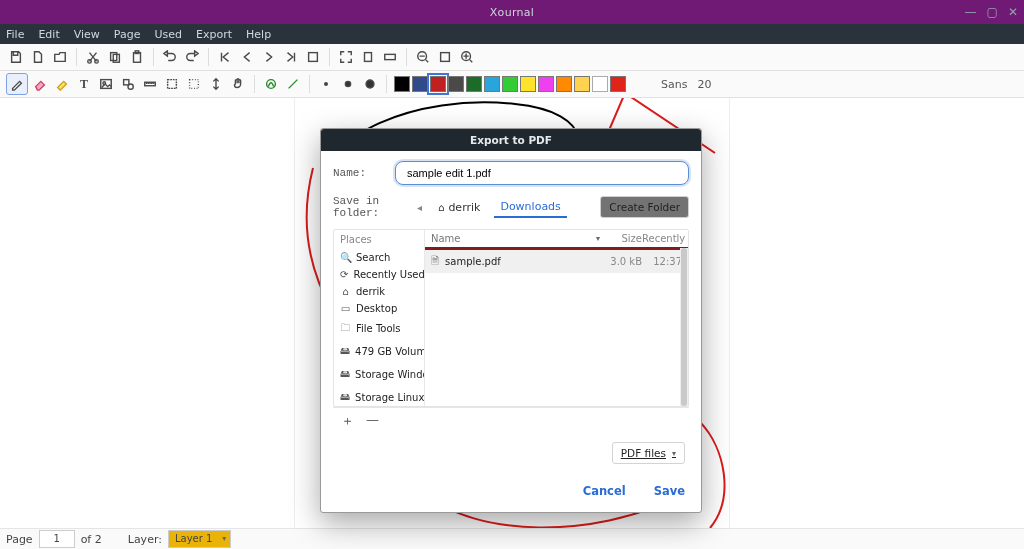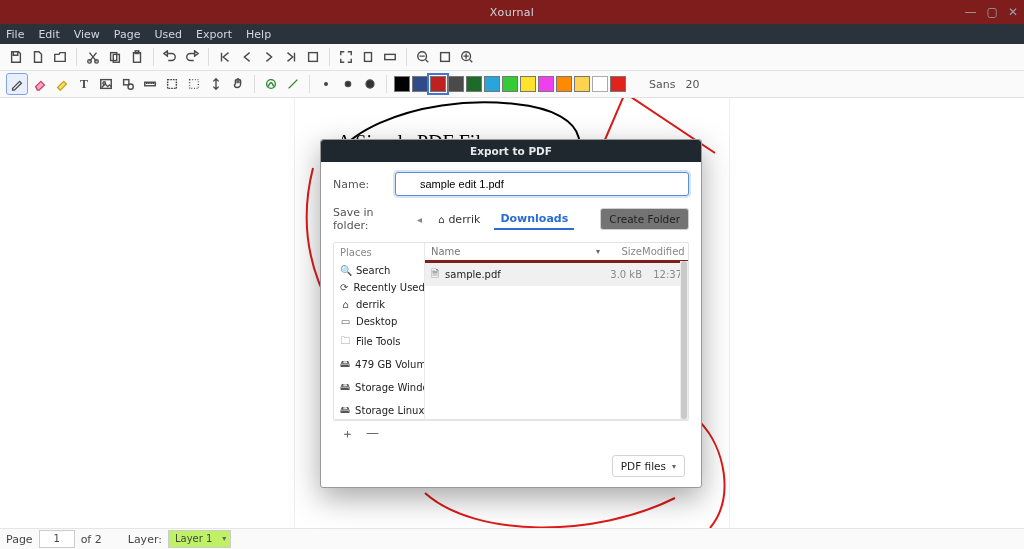--- a/index.html
+++ b/index.html
@@ -11,21 +11,21 @@
     font-size: 11px;
     color: #222;
     background: #fff;
     overflow: hidden;
     -webkit-font-smoothing: antialiased;
   }
 
   
   .titlebar {
     height: 24px;
-    background: #7f1d1d;
+    background: #701a75;
     color: #cfd6dc;
     position: relative;
     user-select: none;
   }
   .titlebar .title {
     position: absolute;
     left: 50%;
     top: 50%;
     transform: translate(-50%, -50%);
     font-size: 11px;
@@ -92,21 +92,21 @@
   .swatch {
     width: 14px;
     height: 14px;
     border: 1px solid #777;
     margin: 0 1px;
     cursor: pointer;
   }
   .swatch.selected { outline: 2px solid #4375d6; outline-offset: 1px; }
 
   .fontbox {
-    margin-left: 20px;
+    margin-left: 32px;
     font-size: 11px;
     color: #555;
     display: flex;
     gap: 10px;
   }
 
   
   .workspace {
     position: relative;
     height: calc(549px - 24px - 20px - 26px - 26px - 20px);
@@ -167,21 +167,21 @@
     width: 34px;
     height: 16px;
     border: 1px solid #ccc;
     background: #fff;
     text-align: center;
     font-size: 10px;
     line-height: 15px;
   }
   .statusbar .combo {
     border: 1px solid #ccc;
-    background: #bef264;
+    background: #eab308;
     font-size: 10px;
     height: 16px;
     line-height: 15px;
     padding: 0 18px 0 6px;
     position: relative;
   }
   .statusbar .combo::after {
     content: "▾";
     position: absolute;
     right: 4px;
@@ -194,47 +194,46 @@
     position: absolute;
     left: 320px;
     top: 128px;
     width: 380px;
     background: #fff;
     border: 1px solid #999;
     border-radius: 3px;
     box-shadow: 0 10px 30px rgba(0,0,0,.35);
     font-size: 11px;
     z-index: 50;
-    margin-top: 11px;
   }
   .dialog .dlg-title {
     height: 22px;
     background: #1f272f;
     color: #e6e9ec;
     display: flex;
     align-items: center;
     justify-content: center;
     font-weight: 600;
     font-size: 10.5px;
     border-radius: 3px 3px 0 0;
   }
   .dlg-body { padding: 10px 12px 8px; }
   .row {
     display: flex;
     align-items: center;
     gap: 10px;
     margin-bottom: 10px;
   }
-  .row .lbl { width: 52px; color: #555; }
+  .row .lbl { width: 52px; color: #555; font-family: Liberation Mono, monospace; }
   .name-input {
     flex: 1;
     border: 1px solid #5b8ed6;
-    border-radius: 3px;
+    border-radius: 8px;
     height: 22px;
-    padding: 0 24px;
+    padding: 0 11px;
     font-size: 11px;
     outline: none;
     box-shadow: 0 0 0 2px rgba(91,142,214,.25);
   }
 
   .breadcrumb {
     display: flex;
     align-items: center;
     gap: 8px;
     font-size: 11px;
@@ -244,21 +243,21 @@
     display: flex;
     align-items: center;
     gap: 4px;
     padding: 3px 6px;
     cursor: pointer;
     color: #333;
   }
   .breadcrumb .seg.active {
     color: #2a6cd6;
     border-bottom: 2px solid #2a6cd6;
-    font-weight: 700;
+    font-weight: 400;
   }
   .breadcrumb .chev {
     color: #888;
     font-size: 10px;
     padding: 0 2px;
     cursor: pointer;
   }
   .create-folder {
     border: 1px solid #d0d0d0;
     border-radius: 3px;
@@ -347,20 +346,21 @@
     width: 6px;
     height: 100%;
     background: #c9c9c9;
     border-radius: 3px;
   }
 
   .filter-row {
     display: flex;
     justify-content: flex-end;
     padding: 8px 4px 2px;
+    text-decoration: underline;
   }
   .filter-btn {
     border: 1px solid #d3d3d3;
     border-radius: 3px;
     padding: 4px 8px;
     font-size: 10.5px;
     cursor: pointer;
     background: #fff;
     display: inline-flex;
     align-items: center;
@@ -701,21 +701,21 @@
             </div>
           </div>
       </div>
       <div class="filelist">
         <div class="fl-head">
           <span class="col-name">
             <span>Name</span>
             <span style="margin-left:auto;font-size:8px;color:#666">▾</span>
           </span>
           <span class="col-size">Size</span>
-          <span class="col-mod">Modified</span>
+          <span class="col-mod">Recently</span>
         </div>
         <div id="files-host">
             <div class="fl-row">
               <span class="col-name">
                 <span class="fico">🗎</span>
                 <span>sample.pdf</span>
               </span>
               <span class="col-size">3.0 kB</span>
               <span class="col-mod">12:37</span>
             </div>
@@ -730,13 +730,17 @@
       <span>＋</span>
       <span>—</span>
     </div>
 
     <div class="filter-row">
       <span class="filter-btn">PDF files</span>
     </div>
 
   </div>
 
+  <div class="dlg-actions">
+    <span class="act">Cancel</span>
+    <span class="act">Save</span>
+  </div>
 </div>
 
 </body></html>

